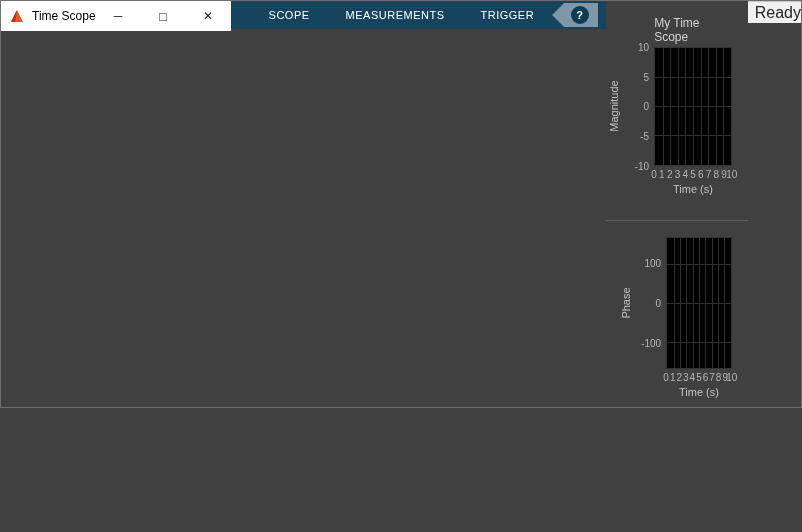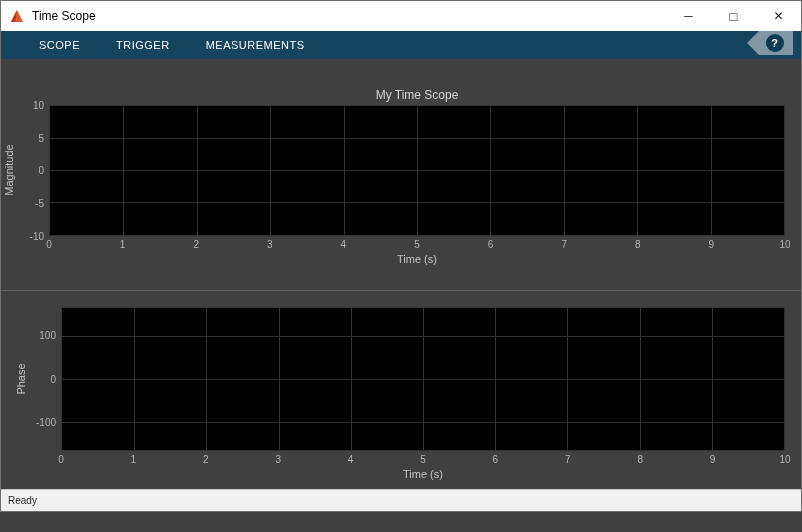--- a/index.html
+++ b/index.html
@@ -3,23 +3,23 @@
 <meta charset="utf-8">
 <style>
   * { margin:0; padding:0; box-sizing:border-box; }
   html,body { width:802px; height:532px; }
   body {
     font-family:"Liberation Sans", sans-serif;
     background:#404040;
     overflow:hidden;
   }
   .window {
-    width:802px; height:512px;
+    width:802px; height:408px;
     border:1px solid #6e6e6e;
-    display:flex; flex-direction:column;
+    display:flex; flex-direction:row;
     background:#404040;
   }
 
   
   .titlebar {
     height:30px; background:#ffffff;
     display:flex; align-items:center; flex:0 0 auto;
   }
   .app-icon { margin:0 8px 0 9px; display:flex; }
   .title-text { font-size:12px; color:#000000; }
@@ -27,21 +27,21 @@
   .win-btn {
     width:45px; height:100%;
     display:flex; align-items:center; justify-content:center;
     font-size:12px; color:#1a1a1a; cursor:default;
   }
   .win-btn.maxi { font-size:13px; }
 
   
   .toolstrip {
     height:28px; background:#16435e;
-    display:flex; flex:0 0 auto;
+    display:flex; align-items:center; flex:0 0 auto;
     padding-left:20px;
   }
   .tab {
     color:#ffffff; font-size:11px; letter-spacing:0.5px;
     padding:0 18px; height:100%;
     display:flex; align-items:center; cursor:pointer;
   }
   .help-btn {
     margin-left:auto; margin-right:8px;
     width:46px; height:24px; position:relative; cursor:pointer;
@@ -102,21 +102,21 @@
   .xlabel-cell {
     grid-column:3; grid-row:4;
     text-align:center; color:#c2c2c2; font-size:11px; padding-top:1px;
   }
 
   
   .statusbar {
     height:22px; flex:0 0 auto;
     background:#f0f0f0; border-top:1px solid #c8c8c8;
     display:flex; align-items:center;
-    padding-left:7px; font-size:10px; color:#262626;
+    padding-left:7px; font-size:16px; color:#262626;
   }
 </style>
 </head>
 <body>
 
 <div class="window">
 
   <div class="titlebar">
     <span class="app-icon">
       <svg width="14" height="14" viewBox="0 0 14 14">
@@ -136,24 +136,24 @@
         <span>✕</span>
       </div>
     </div>
   </div>
 
   <div class="toolstrip">
     <div class="tab">
       <span>SCOPE</span>
     </div>
     <div class="tab">
+      <span>MEASUREMENTS</span>
+    </div>
+    <div class="tab">
       <span>TRIGGER</span>
-    </div>
-    <div class="tab">
-      <span>MEASUREMENTS</span>
     </div>
     <div class="help-btn">
       <div class="help-chevron">
         <div class="help-circle">
           <span>?</span>
         </div>
       </div>
     </div>
   </div>
 

